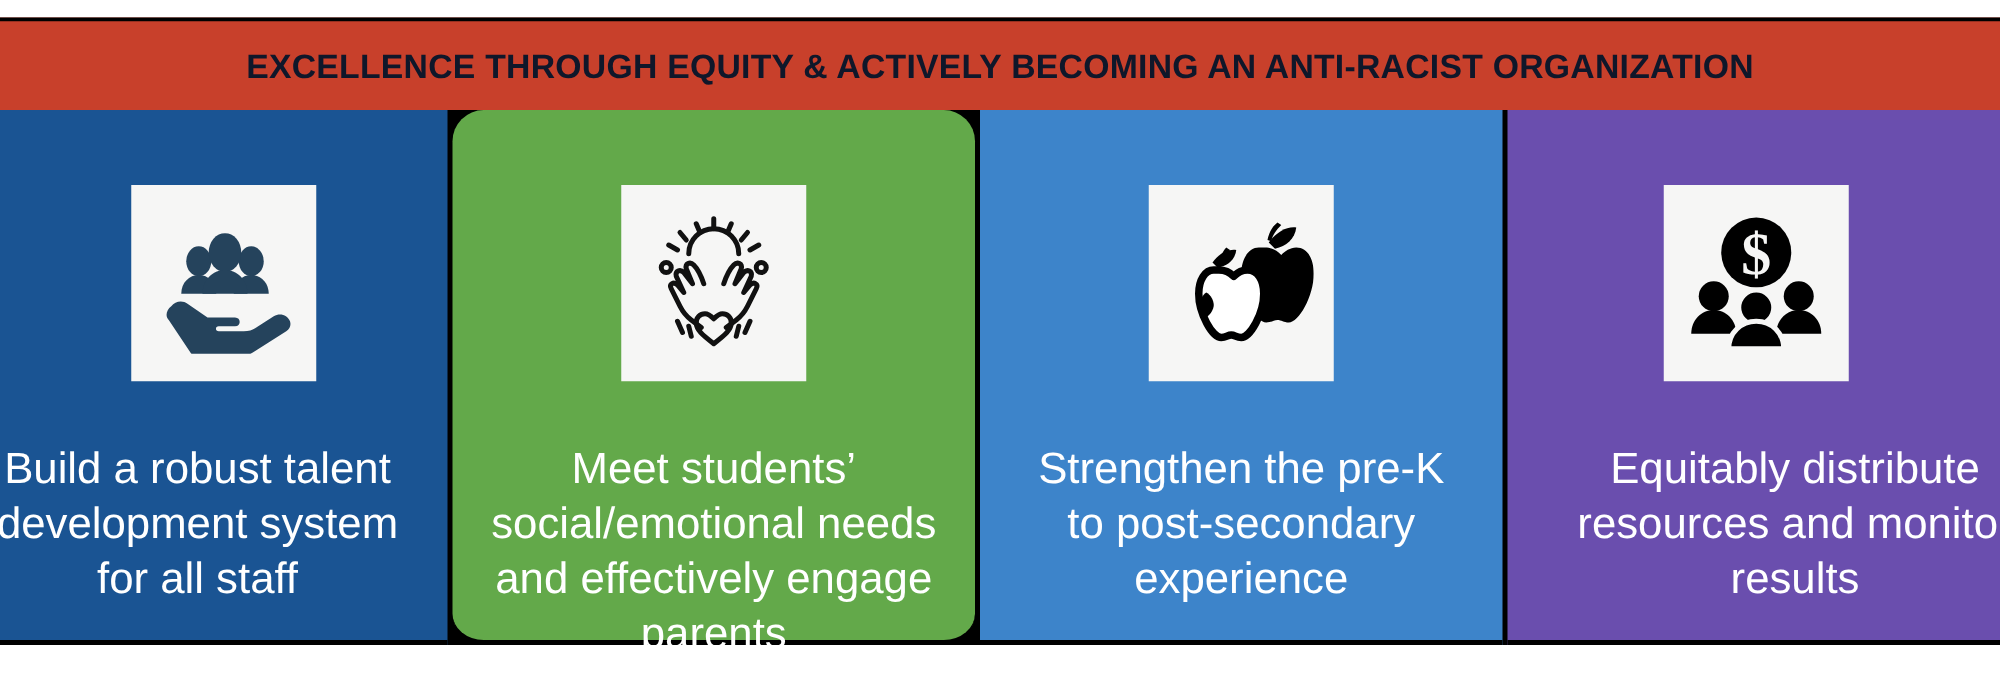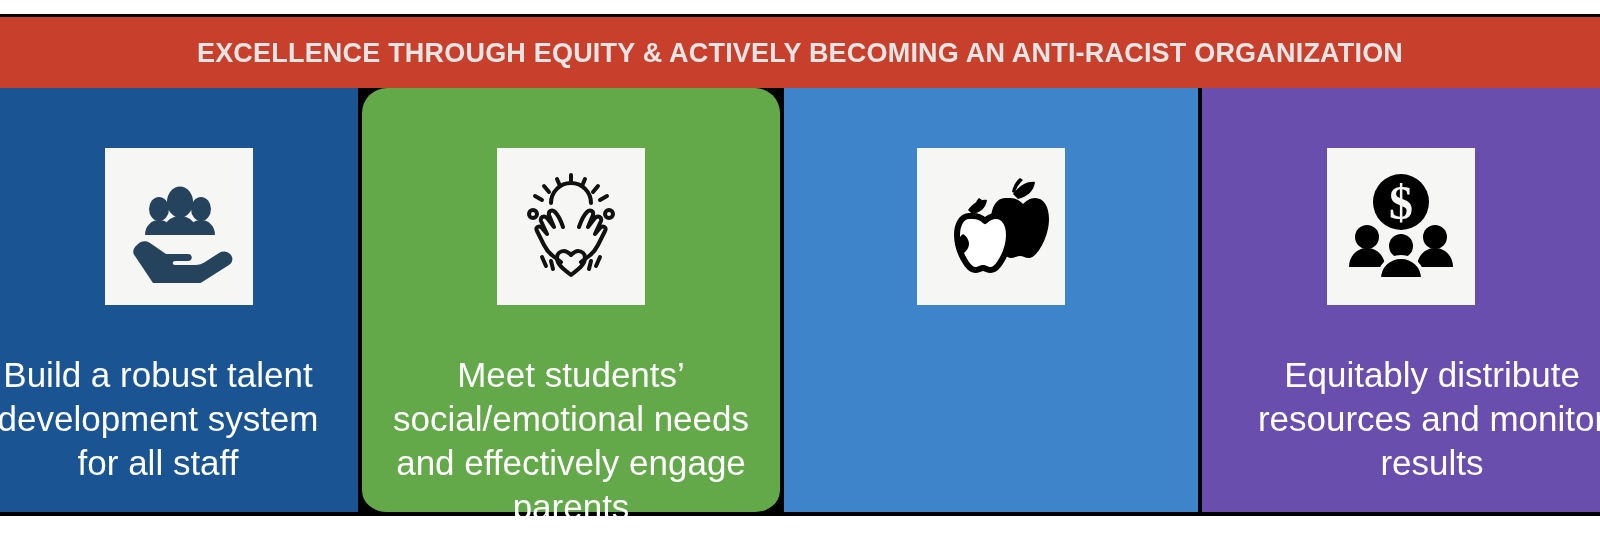--- a/index.html
+++ b/index.html
@@ -30,21 +30,21 @@
     width: 1600px;
     height: 74px;
     box-sizing: border-box;
     border-top: 3px solid #000000;
     background: #c8402b;
     display: flex;
     align-items: center;
     justify-content: center;
   }
   .banner-title {
-    color: #e5e5e5;
+    color: #0f172a;
     font-family: "Liberation Sans", sans-serif;
     font-weight: bold;
     font-size: 27px;
     letter-spacing: 0.2px;
     line-height: 1;
     white-space: nowrap;
     text-align: center;
     margin-top: 2px;
   }
 
@@ -186,20 +186,23 @@
             <path d="M79 20c1-6 4-11 8-14l3 2c-4 4-7 8-8 13z" fill="#000000"></path>
             <path d="M77 26c6 0 10 3 13 6 3-3 7-6 12-6 9 0 14 9 14 21 0 18-12 39-20 39-4 0-6-2-9-2s-5 2-9 2c-8 0-20-21-20-39 0-12 6-21 14-21 2 0 4 0 5 0z" fill="#000000"></path>
 
             <path d="M35 38c5-7 12-11 19-10-1 8-7 13-15 14z" fill="#000000"></path>
             <path d="M41 40c0-6 2-11 5-14l3 2c-3 4-4 8-5 12z" fill="#000000"></path>
             <path d="M40 44c5 0 9 2 12 5 3-3 6-5 11-5 8 0 13 8 13 19 0 16-11 35-18 35-4 0-5-2-8-2s-4 2-8 2c-7 0-18-19-18-35 0-11 5-19 12-19 1 0 3 0 4 0z" fill="#ffffff" stroke="#000000" stroke-width="6" stroke-linejoin="round"></path>
             <path d="M30 62c-3 2-5 6-5 10 0 4 2 8 5 10 4-3 6-7 6-10s-2-8-6-10z" fill="#000000"></path>
           </svg>
         </span>
       </div>
+      <div class="col-label">Strengthen the pre-K
+to post-secondary
+experience</div>
     </div>
 
     <div class="col col-4">
       <div class="icon-tile">
         <span>
           <svg width="112" height="112" viewBox="0 0 112 112" aria-hidden="true">
             <g fill="#000000">
               <circle cx="56" cy="31" r="28"></circle>
               <text x="56" y="48" text-anchor="middle" font-family="Liberation Serif, serif" font-size="48" font-weight="bold" fill="#f6f6f5">$</text>
               <circle cx="22" cy="66" r="12"></circle>

